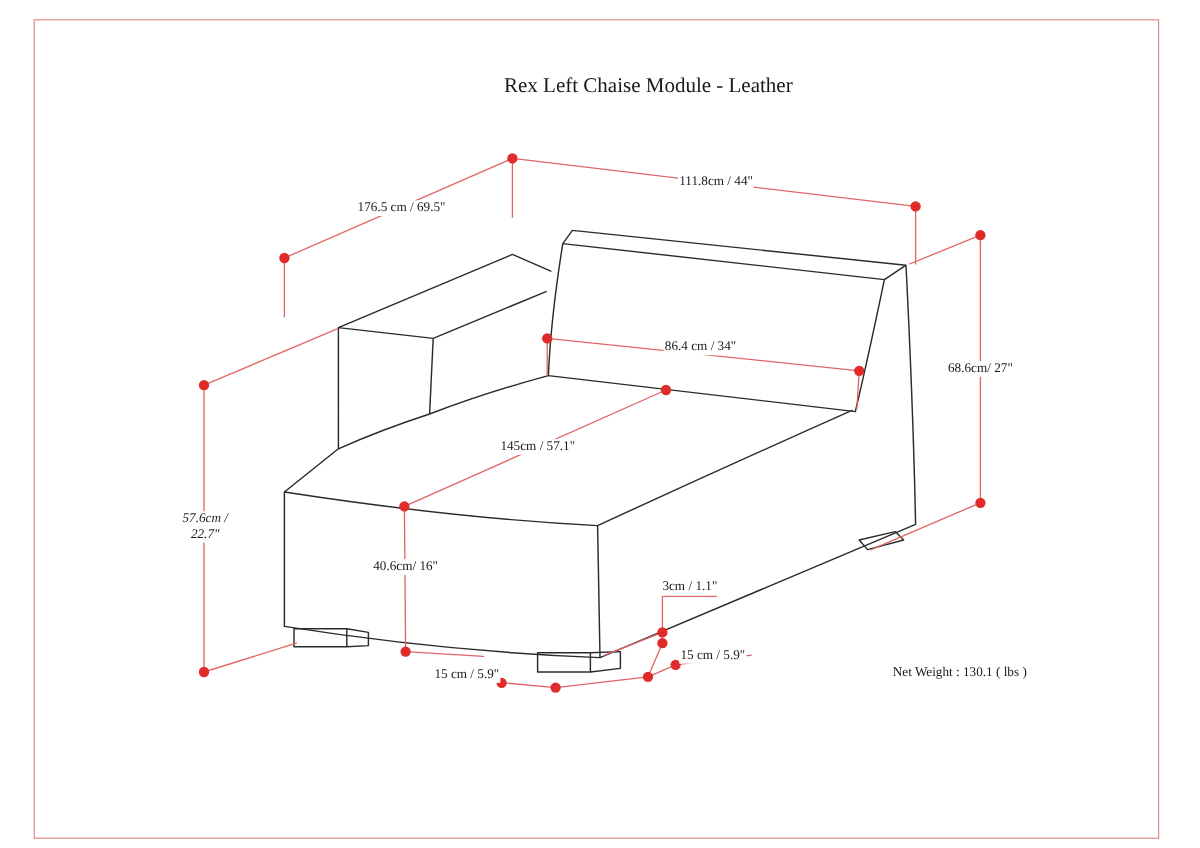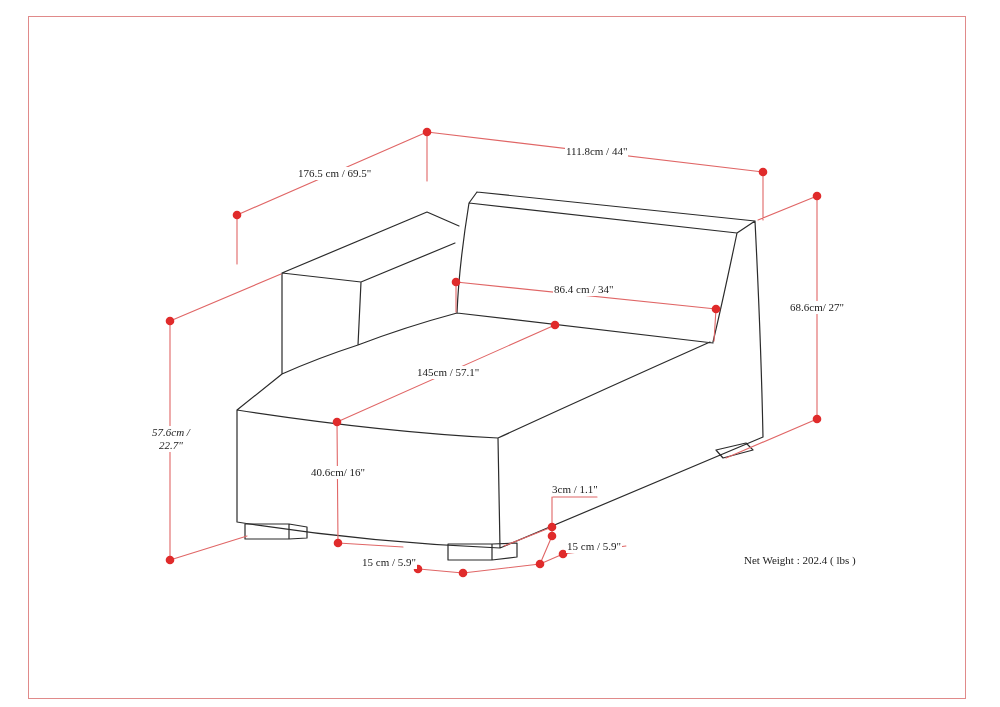--- a/index.html
+++ b/index.html
@@ -27,20 +27,21 @@
     position:absolute;left:744px;top:554px;font-size:11px;white-space:nowrap;
   }
 </style>
 </head>
 <body>
 
 <div id="page">
 
   <div id="page-border"></div>
 
+  <div id="page-title">Rex Left Chaise Module - Leather</div>
 
   <svg id="drawing" width="1000" height="707" viewBox="0 0 1000 707" xmlns="http://www.w3.org/2000/svg">
 
     <g>
       <path class="outline" d="
         M477,192 L755,221
         M477,192 L469,203
         M469,203 L737,233
         M755,221 L737,233
         M469,203 Q459,265 457,313
@@ -137,15 +138,15 @@
   <div class="dim-label" style="left:416px;top:366px;">145cm / 57.1"</div>
 
   <div class="dim-label" style="left:310px;top:466px;">40.6cm/ 16"</div>
 
   <div class="dim-label" style="left:551px;top:483px;">3cm / 1.1"</div>
 
   <div class="dim-label" style="left:361px;top:556px;">15 cm / 5.9"</div>
 
   <div class="dim-label" style="left:566px;top:540px;">15 cm / 5.9"</div>
 
-  <div id="net-weight">Net Weight : 202.4 ( lbs )</div>
+  <div id="net-weight">Net Weight : 130.1 ( lbs )</div>
 
 </div>
 
 </body></html>

